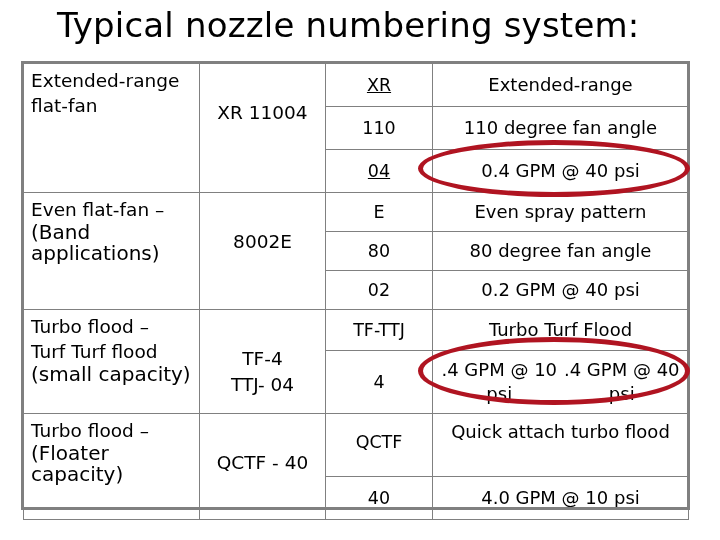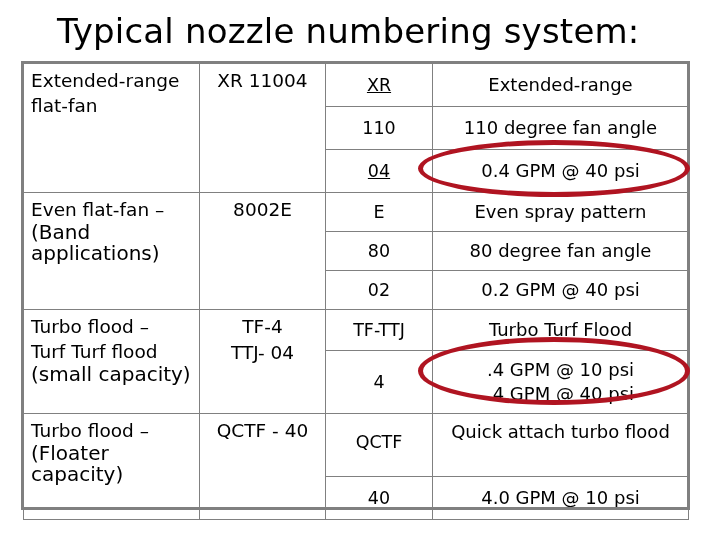--- a/index.html
+++ b/index.html
@@ -20,21 +20,21 @@
     left: 0; top: 0;
     width: 720px;
     height: 540px;
     background: #ffffff;
   }
 
   
   #title {
     position: absolute;
     left: 30px;
-    top: 8px;
+    top: 2px;
     width: 680px;
     height: 48px;
     line-height: 46px;
     font-family: "DejaVu Sans", sans-serif;
     font-size: 34px;
     font-weight: 400;
     color: #000000;
     letter-spacing: 0.2px;
     white-space: nowrap;
     text-align: left;
@@ -93,20 +93,21 @@
     display: block;
   }
   .c-desc .main {
     display: block;
   }
 
   .c-code {
     text-align: center;
     font-size: 18.5px;
     line-height: 26px;
+    margin-top: 32px;
   }
   .c-code .code-line {
     display: block;
   }
 
   .c-part {
     text-align: center;
     font-size: 17.5px;
     line-height: 24px;
   }
@@ -277,21 +278,21 @@
           <div class="mid c-mean">
             <span class="mline">Turbo Turf Flood</span>
           </div>
         </td>
       </tr>
       <tr>
         <td style="height:62px;">
           <div class="mid c-part">4</div>
         </td>
         <td>
-          <div class="mid c-mean" style="flex-direction:column;">
+          <div class="mid c-mean" style="flex-direction:row;">
             <span class="mline">.4 GPM @ 10 psi</span>
             <span class="mline">.4 GPM @ 40 psi</span>
           </div>
         </td>
       </tr>
 
       <tr>
         <td rowspan="2" style="height:62px;">
           <div class="cell-pad c-desc top">
             <span class="main">Turbo flood –</span>

